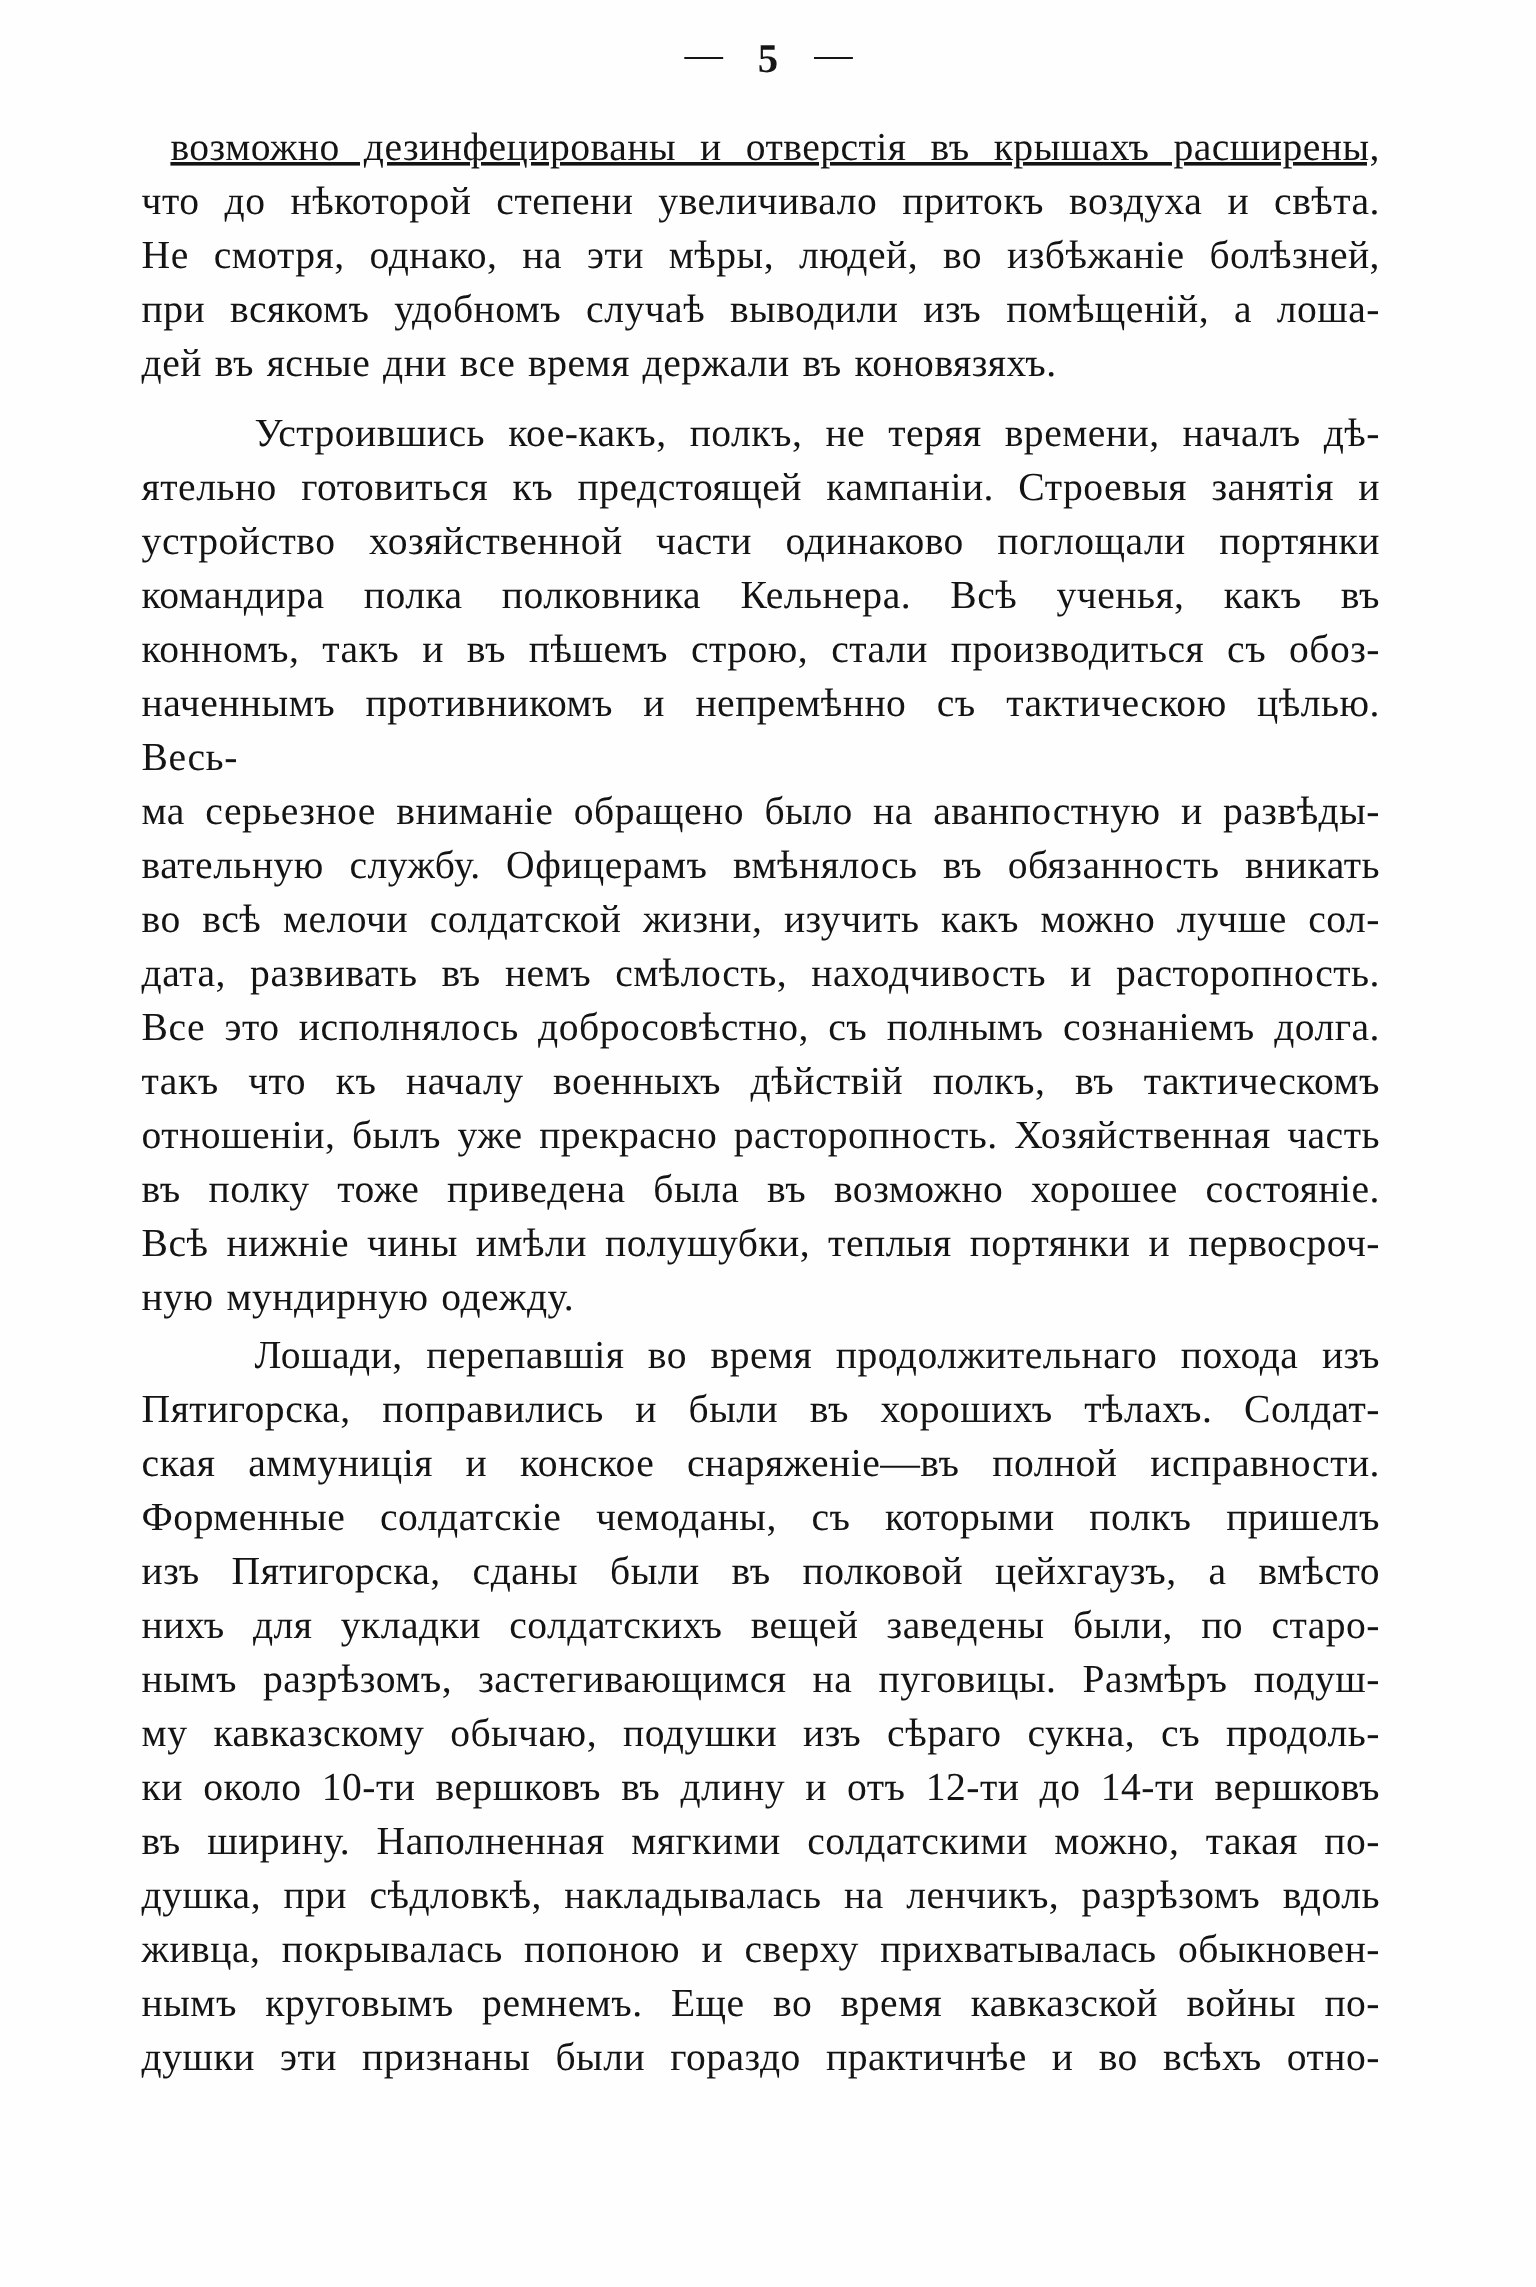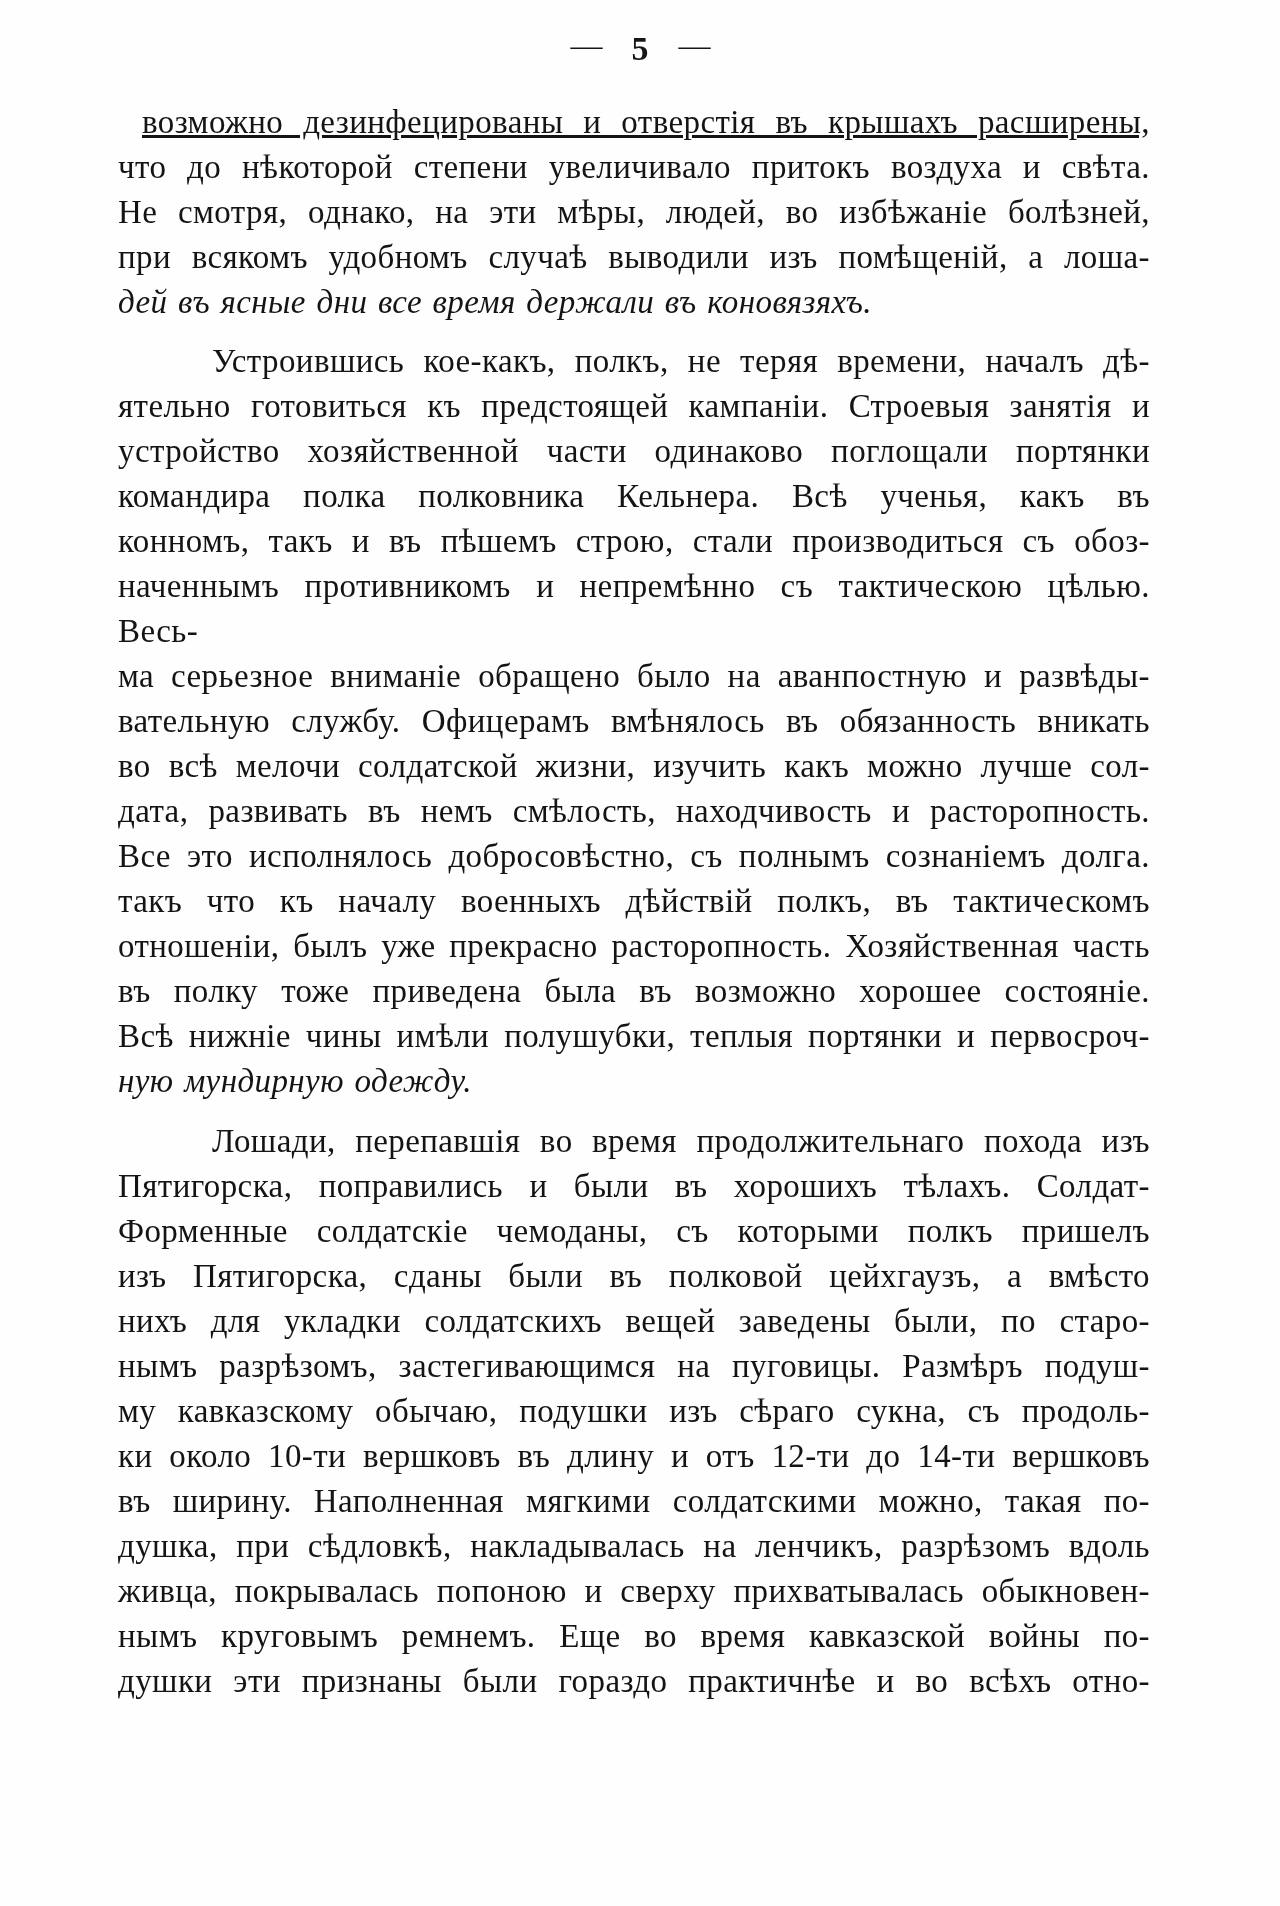--- a/index.html
+++ b/index.html
@@ -38,30 +38,29 @@
   .text-block {
     margin: 30px 130px 0 118px;
     width: 1032px;
     font-size: 33px;
     line-height: 45px;
     letter-spacing: 0.4px;
     word-spacing: 2px;
   }
   .paragraph { margin: 0; }
   .paragraph.p1 { margin-top: 14px; }
-  .paragraph.p2 { margin-top: 15px; }
+  .paragraph.p2 { margin-top: 3px; }
   .line {
     text-align: justify;
     text-align-last: justify;
     min-height: 45px;
   }
   .line.no-just {
     text-align: left;
     text-align-last: left;
-    font-style: italic;
   }
   .line.indent { text-indent: 94px; font-family: Liberation Serif, serif; }
   .paragraph.p0 .line:first-child { text-indent: 24px; text-decoration: underline; }
 </style>
 </head>
 <body>
 
 <div class="page">
   <div class="page-header">
     <span class="dash">—</span><span class="page-number">5</span><span class="dash">—</span>
@@ -88,20 +87,21 @@
         <div class="line">Все это исполнялось добросовѣстно, съ полнымъ сознаніемъ долга.</div>
         <div class="line">такъ что къ началу военныхъ дѣйствій полкъ, въ тактическомъ</div>
         <div class="line">отношеніи, былъ уже прекрасно расторопность. Хозяйственная часть</div>
         <div class="line">въ полку тоже приведена была въ возможно хорошее состояніе.</div>
         <div class="line">Всѣ нижніе чины имѣли полушубки, теплыя портянки и первосроч-</div>
         <div class="line no-just">ную мундирную одежду.</div>
       </div>
       <div class="paragraph p2">
         <div class="line indent">Лошади, перепавшія во время продолжительнаго похода изъ</div>
         <div class="line">Пятигорска, поправились и были въ хорошихъ тѣлахъ. Солдат-</div>
+        <div class="line">ская аммуниція и конское снаряженіе—въ полной исправности.</div>
         <div class="line">Форменные солдатскіе чемоданы, съ которыми полкъ пришелъ</div>
         <div class="line">изъ Пятигорска, сданы были въ полковой цейхгаузъ, а вмѣсто</div>
         <div class="line">нихъ для укладки солдатскихъ вещей заведены были, по старо-</div>
         <div class="line">нымъ разрѣзомъ, застегивающимся на пуговицы. Размѣръ подуш-</div>
         <div class="line">му кавказскому обычаю, подушки изъ сѣраго сукна, съ продоль-</div>
         <div class="line">ки около 10-ти вершковъ въ длину и отъ 12-ти до 14-ти вершковъ</div>
         <div class="line">въ ширину. Наполненная мягкими солдатскими можно, такая по-</div>
         <div class="line">душка, при сѣдловкѣ, накладывалась на ленчикъ, разрѣзомъ вдоль</div>
         <div class="line">живца, покрывалась попоною и сверху прихватывалась обыкновен-</div>
         <div class="line">нымъ круговымъ ремнемъ. Еще во время кавказской войны по-</div>

